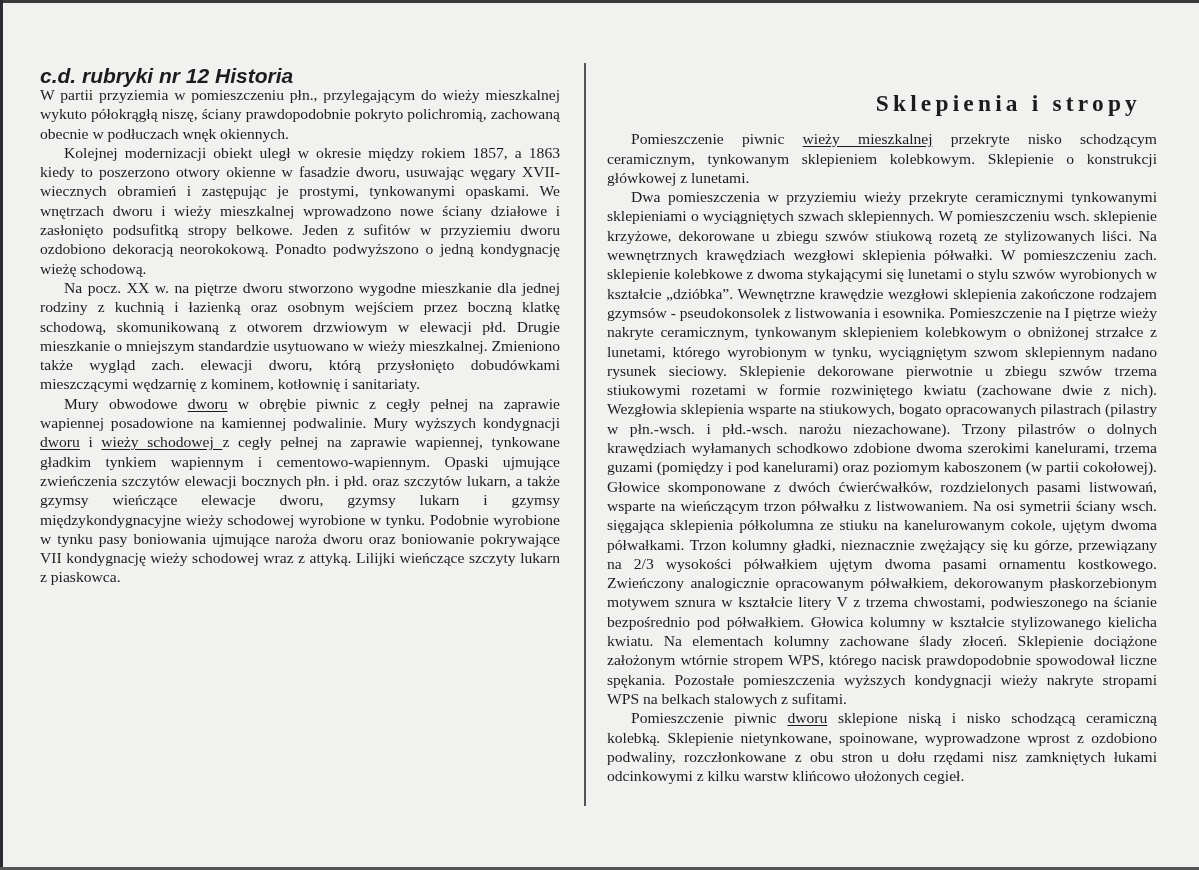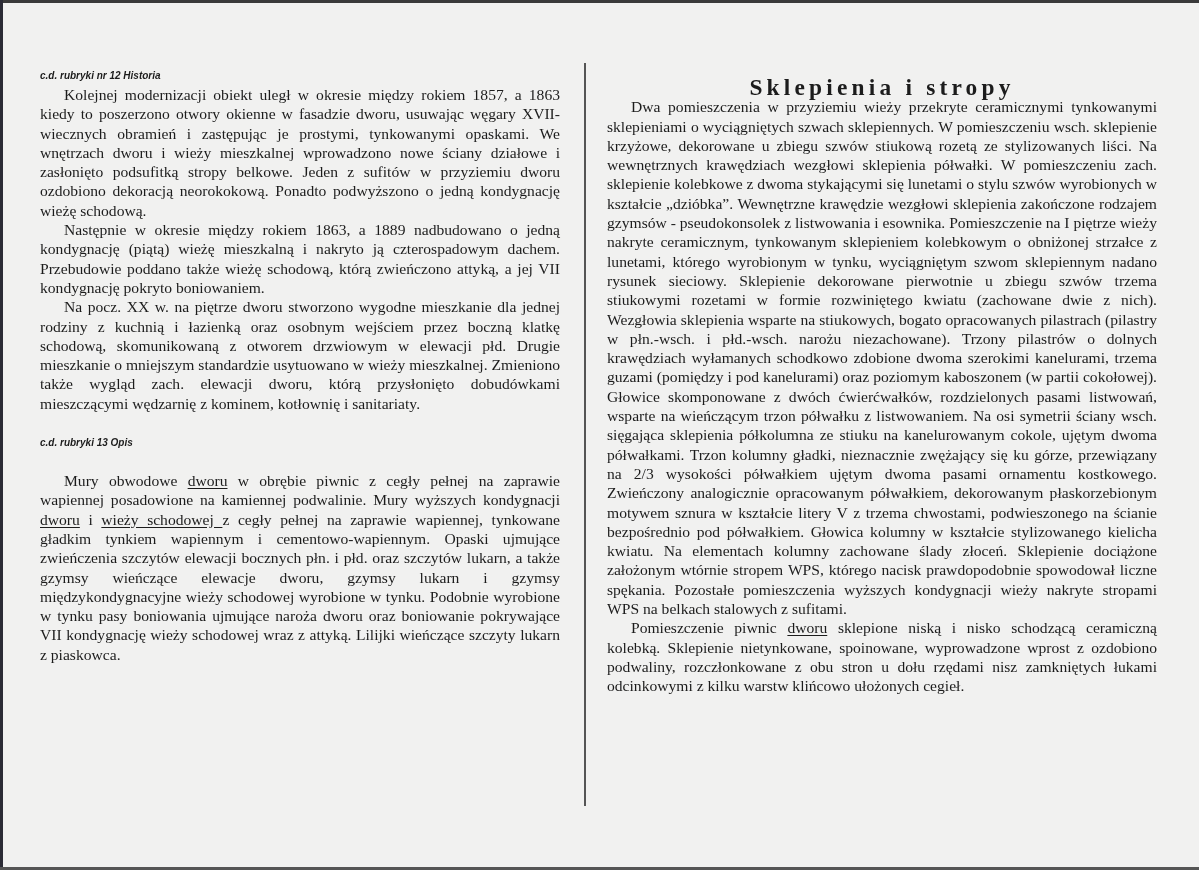--- a/index.html
+++ b/index.html
@@ -25,54 +25,54 @@
       position: absolute;
       font-size: 15.6px;
       line-height: 19.3px;
       text-align: justify;
     }
     .col-left { left: 40px; top: 66px; width: 520px; }
     .col-right { left: 607px; top: 78px; width: 550px; }
     .rubric {
       font-family: "Liberation Sans", sans-serif;
       font-style: italic;
-      font-size: 10px;
+      font-size: 21px;
       line-height: 19px;
       margin: 0;
       text-align: left;
     }
     .rubric-13 { margin-top: 20px; margin-bottom: 19px; }
     p { margin: 0; text-indent: 24px; }
     p.noindent { text-indent: 0; }
     .spaced-heading {
       letter-spacing: 4.2px;
-      margin: 0;
-      text-align: center;
+      margin: 16px;
+      text-align: right;
     }
     u { text-decoration: underline; text-underline-offset: 2px; }
   </style>
 </head>
 <body>
 
 <div class="frame-top"></div>
 <div class="frame-left"></div>
 <div class="frame-bottom"></div>
 
 <div class="page">
   <div class="divider"></div>
 </div>
 
 <div class="col col-left">
   <h2 class="rubric">c.d. rubryki nr 12 Historia</h2>
+  <p class="noindent">W partii przyziemia w pomieszczeniu płn., przylegającym do wieży mieszkalnej wykuto półokrągłą niszę, ściany prawdopodobnie pokryto polichromią, zachowaną obecnie w podłuczach wnęk okiennych.</p>
   <p>Kolejnej modernizacji obiekt uległ w okresie między rokiem 1857, a 1863 kiedy to poszerzono otwory okienne w fasadzie dworu, usuwając węgary XVII-wiecznych obramień i zastępując je prostymi, tynkowanymi opaskami. We wnętrzach dworu i wieży mieszkalnej wprowadzono nowe ściany działowe i zasłonięto podsufitką stropy belkowe. Jeden z sufitów w przyziemiu dworu ozdobiono dekoracją neorokokową. Ponadto podwyższono o jedną kondygnację wieżę schodową.</p>
-  <p>Następnie w okresie między rokiem 1863, a 1889 nadbudowano o jedną kondygnację (piątą) wieżę mieszkalną i nakryto ją czterospadowym dachem. Przebudowie poddano także wieżę schodową, którą zwieńczono attyką, a jej VII kondygnację pokryto boniowaniem.</p>
   <p>Na pocz. XX w. na piętrze dworu stworzono wygodne mieszkanie dla jednej rodziny z kuchnią i łazienką oraz osobnym wejściem przez boczną klatkę schodową, skomunikowaną z otworem drzwiowym w elewacji płd. Drugie mieszkanie o mniejszym standardzie usytuowano w wieży mieszkalnej. Zmieniono także wygląd zach. elewacji dworu, którą przysłonięto dobudówkami mieszczącymi wędzarnię z kominem, kotłownię i sanitariaty.</p>
 
-  <h2 class="rubric rubric-13">c.d. rubryki 13 Opis</h2>
 
   <p><span>Mury obwodowe </span><u>dworu</u><span> w obrębie piwnic z cegły pełnej na zaprawie wapiennej posadowione na kamiennej podwalinie. Mury wyższych kondygnacji </span><u>dworu</u><span> i </span><u>wieży schodowej </u><span>z cegły pełnej na zaprawie wapiennej, tynkowane gładkim tynkiem wapiennym i cementowo-wapiennym. Opaski ujmujące zwieńczenia szczytów elewacji bocznych płn. i płd. oraz szczytów lukarn, a także gzymsy wieńczące elewacje dworu, gzymsy lukarn i gzymsy międzykondygnacyjne wieży schodowej wyrobione w tynku. Podobnie wyrobione w tynku pasy boniowania ujmujące naroża dworu oraz boniowanie pokrywające VII kondygnację wieży schodowej wraz z attyką. Lilijki wieńczące szczyty lukarn z piaskowca.</span></p>
 </div>
 
 <div class="col col-right">
   <h2 class="spaced-heading">Sklepienia i stropy</h2>
+  <p><span>Pomieszczenie piwnic </span><u>wieży mieszkalnej</u><span> przekryte nisko schodzącym ceramicznym, tynkowanym sklepieniem kolebkowym. Sklepienie o konstrukcji główkowej z lunetami.</span></p>
   <p>Dwa pomieszczenia w przyziemiu wieży przekryte ceramicznymi tynkowanymi sklepieniami o wyciągniętych szwach sklepiennych. W pomieszczeniu wsch. sklepienie krzyżowe, dekorowane u zbiegu szwów stiukową rozetą ze stylizowanych liści. Na wewnętrznych krawędziach wezgłowi sklepienia półwałki. W pomieszczeniu zach. sklepienie kolebkowe z dwoma stykającymi się lunetami o stylu szwów wyrobionych w kształcie „dzióbka”. Wewnętrzne krawędzie wezgłowi sklepienia zakończone rodzajem gzymsów - pseudokonsolek z listwowania i esownika. Pomieszczenie na I piętrze wieży nakryte ceramicznym, tynkowanym sklepieniem kolebkowym o obniżonej strzałce z lunetami, którego wyrobionym w tynku, wyciągniętym szwom sklepiennym nadano rysunek sieciowy. Sklepienie dekorowane pierwotnie u zbiegu szwów trzema stiukowymi rozetami w formie rozwiniętego kwiatu (zachowane dwie z nich). Wezgłowia sklepienia wsparte na stiukowych, bogato opracowanych pilastrach (pilastry w płn.-wsch. i płd.-wsch. narożu niezachowane). Trzony pilastrów o dolnych krawędziach wyłamanych schodkowo zdobione dwoma szerokimi kanelurami, trzema guzami (pomiędzy i pod kanelurami) oraz poziomym kaboszonem (w partii cokołowej). Głowice skomponowane z dwóch ćwierćwałków, rozdzielonych pasami listwowań, wsparte na wieńczącym trzon półwałku z listwowaniem. Na osi symetrii ściany wsch. sięgająca sklepienia półkolumna ze stiuku na kanelurowanym cokole, ujętym dwoma półwałkami. Trzon kolumny gładki, nieznacznie zwężający się ku górze, przewiązany na 2/3 wysokości półwałkiem ujętym dwoma pasami ornamentu kostkowego. Zwieńczony analogicznie opracowanym półwałkiem, dekorowanym płaskorzebionym motywem sznura w kształcie litery V z trzema chwostami, podwieszonego na ścianie bezpośrednio pod półwałkiem. Głowica kolumny w kształcie stylizowanego kielicha kwiatu. Na elementach kolumny zachowane ślady złoceń. Sklepienie dociążone założonym wtórnie stropem WPS, którego nacisk prawdopodobnie spowodował liczne spękania. Pozostałe pomieszczenia wyższych kondygnacji wieży nakryte stropami WPS na belkach stalowych z sufitami.</p>
   <p><span>Pomieszczenie piwnic </span><u>dworu</u><span> sklepione niską i nisko schodzącą ceramiczną kolebką. Sklepienie nietynkowane, spoinowane, wyprowadzone wprost z ozdobiono podwaliny, rozczłonkowane z obu stron u dołu rzędami nisz zamkniętych łukami odcinkowymi z kilku warstw klińcowo ułożonych cegieł.</span></p>
 </div>
 
 </body></html>

